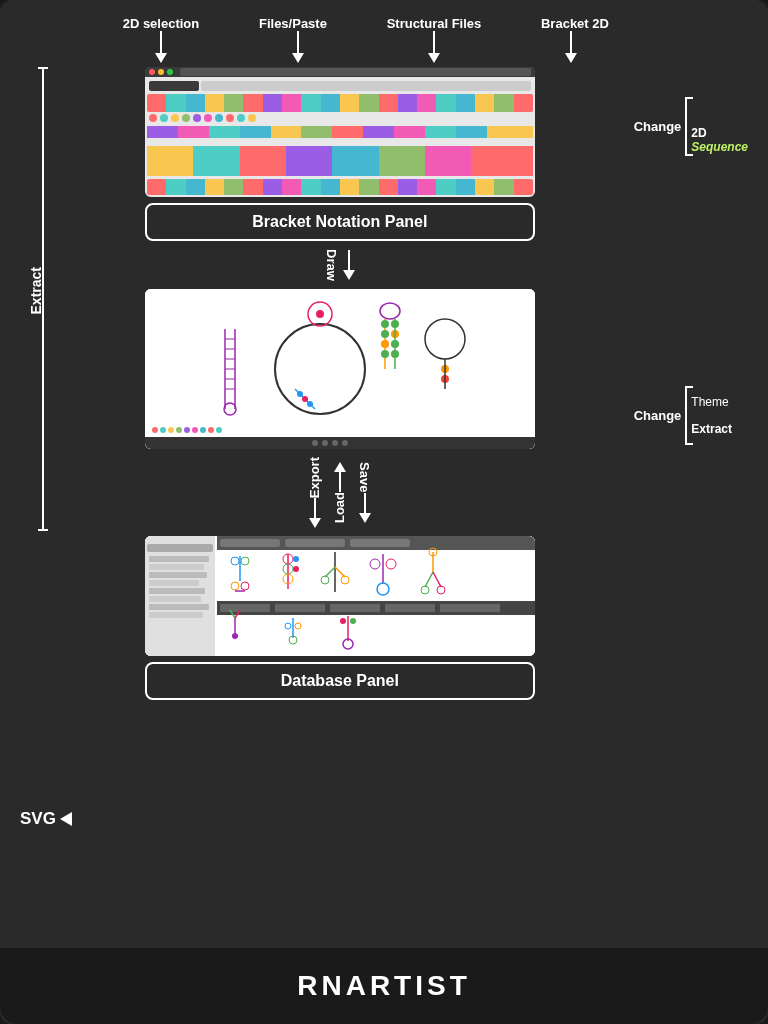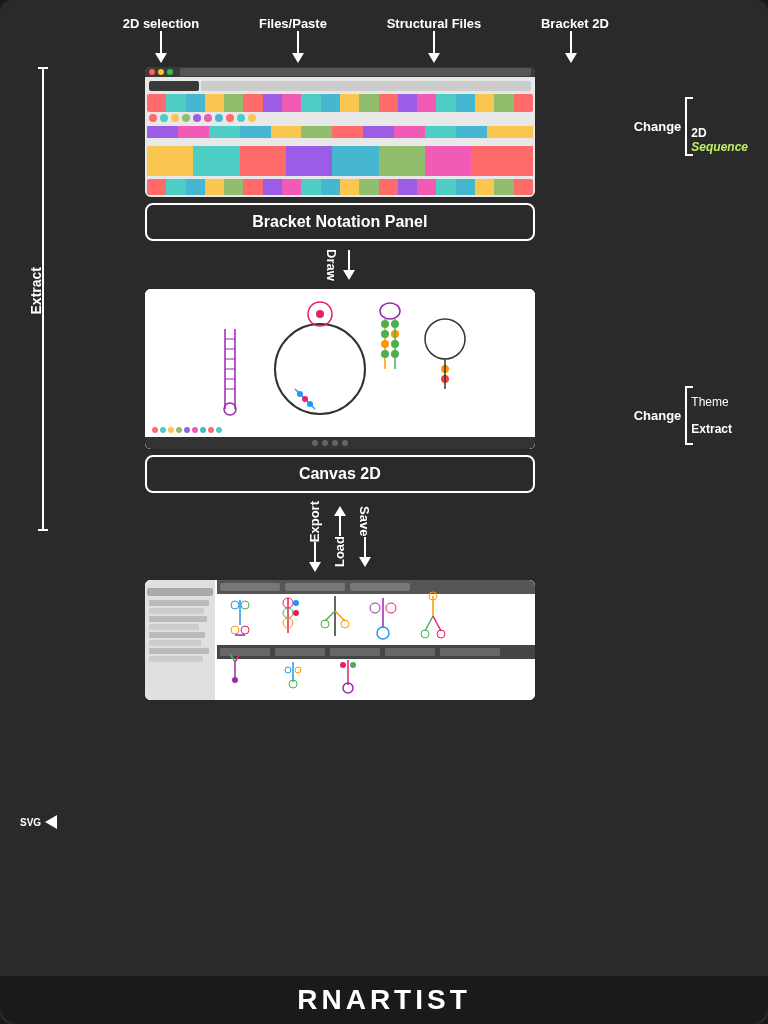--- a/index.html
+++ b/index.html
@@ -187,21 +187,21 @@
       height: 120px;
       background: white;
       position: relative;
       overflow: hidden;
     }
 
     
     .footer {
       width: 100%;
       background: #1a1a1a;
-      padding: 8px;
+      padding: 22px;
       text-align: center;
       border-radius: 0 0 18px 18px;
     }
     .footer-text {
       color: white;
       font-size: 28px;
       font-weight: 900;
       letter-spacing: 4px;
     }
     .arrow-left-head {
@@ -389,23 +389,20 @@
                 <circle cx="42" cy="6" r="3" fill="#9b5de5"></circle>
                 <circle cx="50" cy="6" r="3" fill="#f15bb5"></circle>
                 <circle cx="58" cy="6" r="3" fill="#45b7d1"></circle>
                 <circle cx="66" cy="6" r="3" fill="#ff6b6b"></circle>
                 <circle cx="74" cy="6" r="3" fill="#4ecdc4"></circle>
               </g>
             </svg>
           </div>
         </div>
 
-        <div class="label-box">
-          <span>Canvas 2D</span>
-        </div>
 
         <div style="display:flex; align-items:center; justify-content:center; gap:10px; margin:8px 0; position:relative; width:390px;">
 
           <div style="display:flex; flex-direction:column; align-items:center;">
             <span style="writing-mode:vertical-lr; transform:rotate(180deg); color:white; font-size:13px; font-weight:bold;">Export</span>
             <div style="width:2px; height:20px; background:white;"></div>
             <div style="width:0; height:0; border-left:6px solid transparent; border-right:6px solid transparent; border-top:10px solid white;"></div>
           </div>
 
           <div style="display:flex; flex-direction:column; align-items:center;">
@@ -506,20 +503,23 @@
               <g transform="translate(195, 80)">
                 <line x1="8" y1="0" x2="8" y2="25" stroke="#e91e63" stroke-width="1.5"></line>
                 <circle cx="3" cy="5" r="3" fill="#e91e63"></circle>
                 <circle cx="13" cy="5" r="3" fill="#4caf50"></circle>
                 <circle cx="8" cy="28" r="5" fill="none" stroke="#9c27b0" stroke-width="1.5"></circle>
               </g>
             </svg>
           </div>
         </div>
 
+        <div class="label-box" style="margin-bottom:10px;">
+          <span>Database Panel</span>
+        </div>
 
       </div>
 
       <div style="display:flex; flex-direction:column; margin-left:8px; align-items:flex-start; flex-shrink:0;">
 
         <div style="display:flex; align-items:center; gap:4px; margin-top:30px;">
           <span style="color:white; font-size:13px; font-weight:bold;">Change</span>
           <div style="display:flex; flex-direction:column; align-items:flex-start;">
             <div style="display:flex; align-items:center;">
               <div style="width:8px; height:2px; background:white;"></div>
@@ -554,21 +554,21 @@
           </div>
         </div>
 
       </div>
 
     </div>
 
   </div>
 
   <div style="position:absolute; left:20px; bottom:195px; display:flex; align-items:center; gap:4px;">
-    <span style="color:white; font-size:10px; font-weight:bold;">SVG</span>
+    <span style="color:white; font-size:17px; font-weight:bold;">SVG</span>
     <div class="arrow-left-head"></div>
   </div>
 
   <div class="footer">
     <span class="footer-text">RNARTIST</span>
   </div>
 
 </div>
 
 </body></html>

